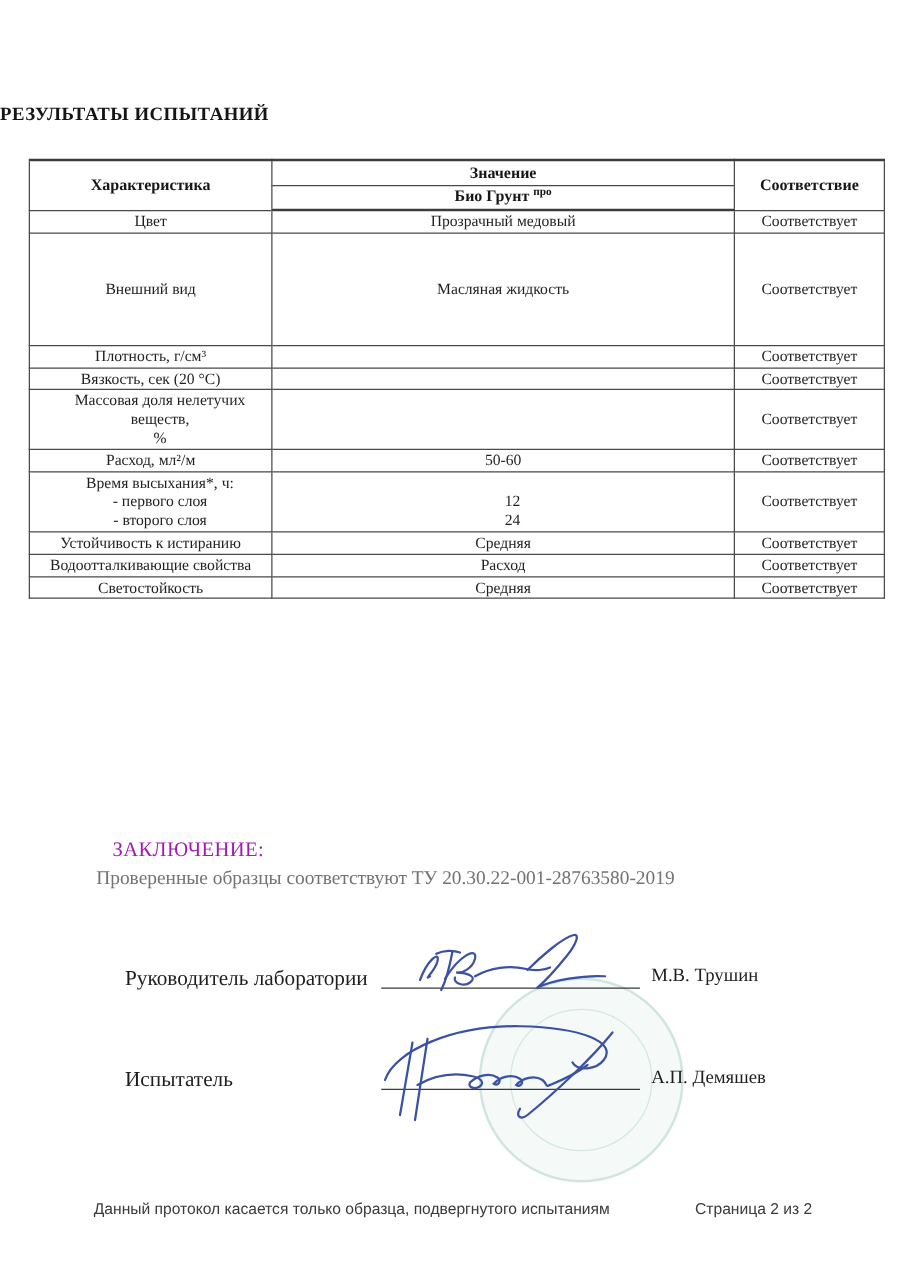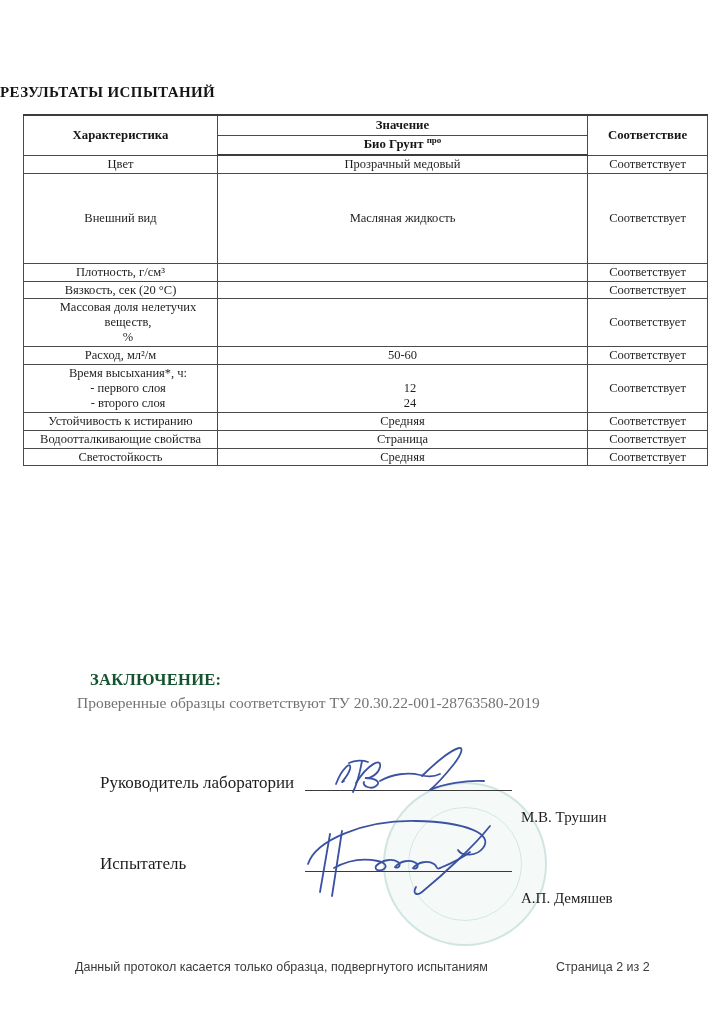--- a/index.html
+++ b/index.html
@@ -13,55 +13,55 @@
   }
   .page { position: absolute; inset: 0; background: #fff; }
 
   .doc-title {
     position: absolute; top: 84px; left: 0; width: 724px;
     font-weight: bold; font-size: 15px;
     letter-spacing: 0.4px; color: #151515;
   }
 
   table.results {
-    position: absolute; top: 114px; left: 23px;
+    position: absolute; top: 127px; left: 23px;
     width: 684px; border-collapse: collapse;
     font-size: 12.5px; color: #1f1f1f;
     table-layout: fixed;
   }
   table.results td, table.results th {
     border: 1px solid #4a4a4a;
     text-align: center; vertical-align: middle;
     padding: 1px 3px; font-weight: normal; line-height: 1.18;
   }
   table.results tr.hdr th { font-weight: bold; font-size: 12.8px; color: #161616; }
   table.results { border-top: 2px solid #3c3c3c; }
   tr.hdr-bottom th { border-bottom: 2px solid #3c3c3c; }
   td.tall { height: 90px; }
   sup { font-size: 9px; line-height: 0; }
   .sup-bold { font-weight: bold; }
   .subline { line-height: 15px; margin-left: 15px; }
   .spacer { line-height: 15px; }
 
   .conclusion-heading {
     position: absolute; top: 670px; left: 90px;
-    font-weight: bold; font-size: 16.5px; letter-spacing: 0.3px; color: #14532d;
+    font-weight: normal; font-size: 16.5px; letter-spacing: 0.3px; color: #a21caf;
   }
   .conclusion-text {
     position: absolute; top: 694px; left: 77px;
     font-size: 15.5px; color: #737373;
   }
 
   .sig-row { position: absolute; left: 0; width: 724px; }
   .sig-role { position: absolute; left: 100px; top: 0; font-size: 17px; color: #1d1d1d; }
   .sig-line {
     position: absolute; left: 305px; top: 17px; width: 207px;
     border-bottom: 1.4px solid #3a3a3a; height: 0;
   }
-  .sig-name { position: absolute; left: 521px; top: 0; font-size: 15px; color: #1d1d1d; margin-top: 36px; }
+  .sig-name { position: absolute; left: 521px; top: 0; font-size: 15px; color: #1d1d1d; }
   .sig-row-1 { top: 773px; height: 40px; }
   .sig-row-2 { top: 854px; height: 40px; }
   .sig-svg { position: absolute; pointer-events: none; }
   .sig-svg-1 { left: 322px; top: 740px; }
   .sig-svg-2 { left: 290px; top: 806px; }
 
   .stamp {
     position: absolute; border-radius: 50%;
     filter: blur(0.6px);
   }
@@ -159,21 +159,21 @@
       </tr>
 
       <tr>
         <td style="height:16px">Устойчивость к истиранию</td>
         <td>Средняя</td>
         <td>Соответствует</td>
       </tr>
 
       <tr>
         <td style="height:15px">Водоотталкивающие свойства</td>
-        <td>Страница</td>
+        <td>Расход</td>
         <td>Соответствует</td>
       </tr>
 
       <tr>
         <td style="height:15px">Светостойкость</td>
         <td>Средняя</td>
         <td>Соответствует</td>
       </tr>
     </tbody>
   </table>

